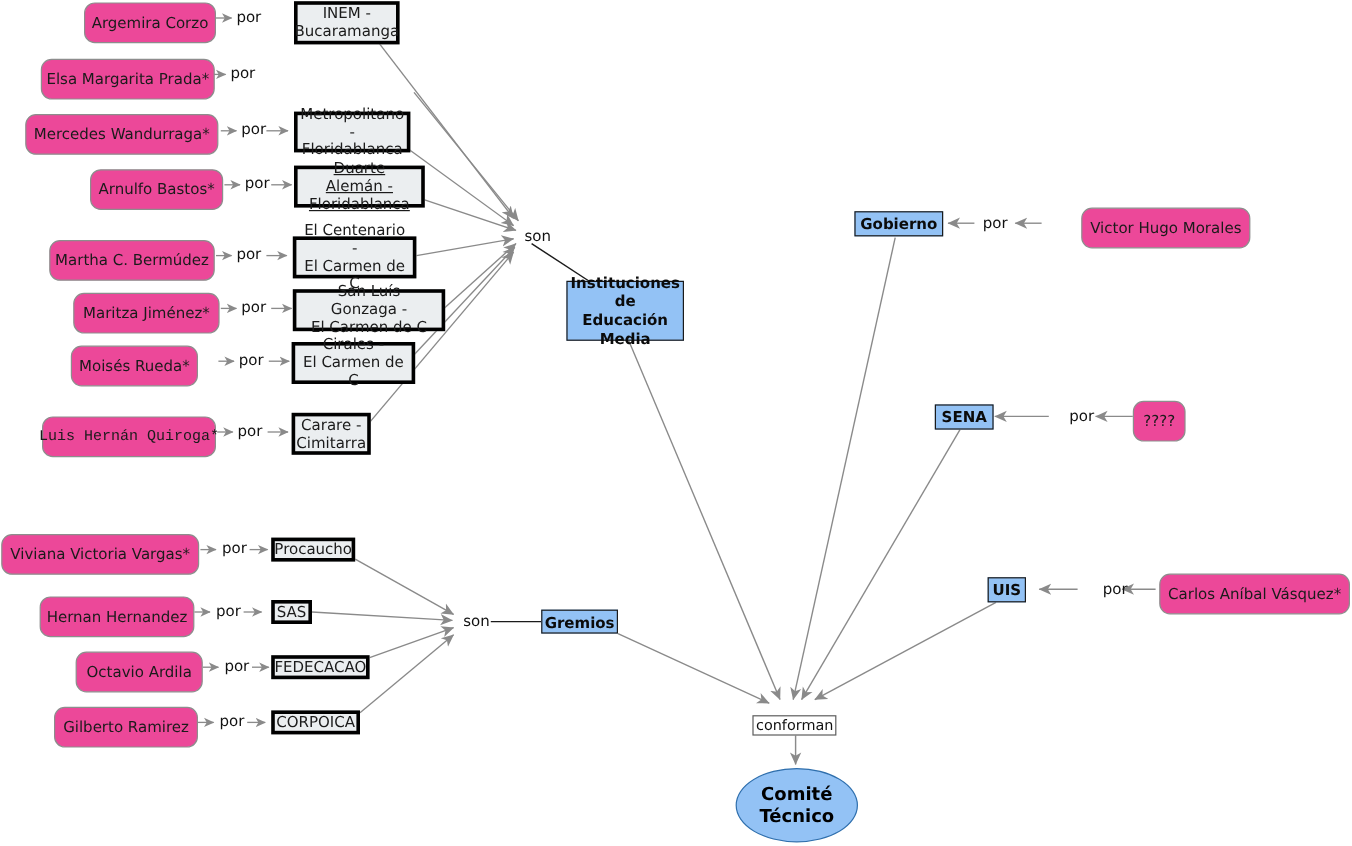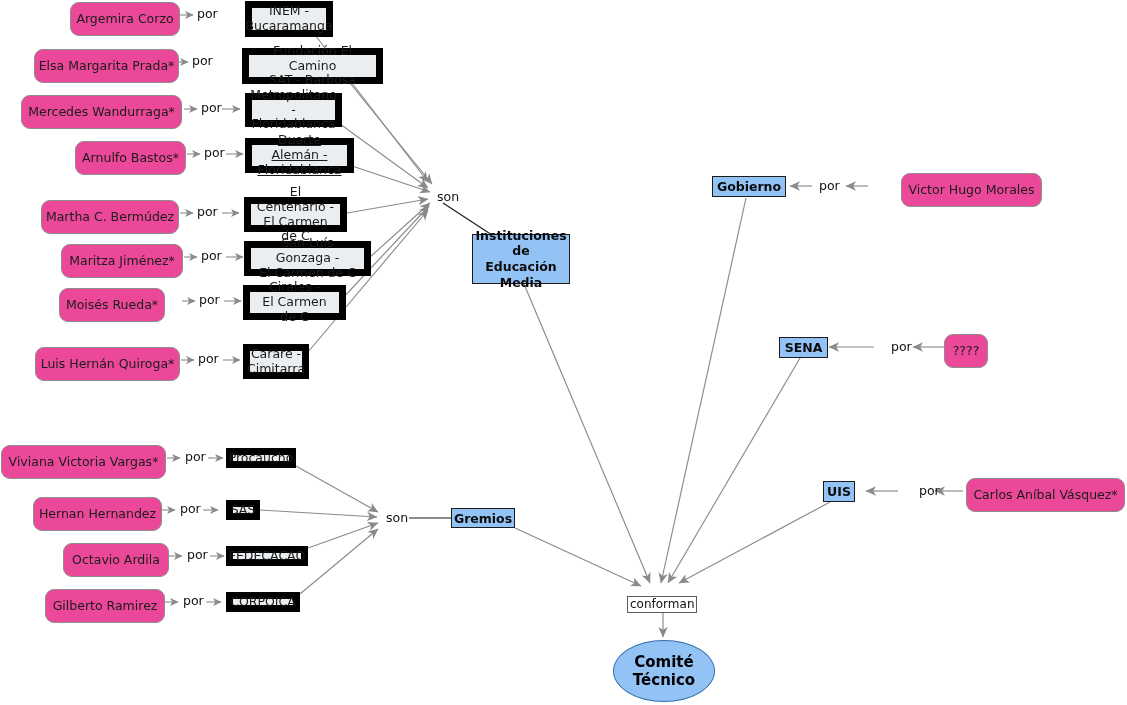--- a/index.html
+++ b/index.html
@@ -15,21 +15,21 @@
   .node{position:absolute;box-sizing:border-box;display:flex;align-items:center;justify-content:center;text-align:center;}
 
   
   .person{
     background:#ec4899;border:1px solid #8d8d8d;border-radius:9px;
     font-size:12.5px;color:#1b1b1b;line-height:1.15;padding:16px 9px;
     white-space:nowrap;
   }
   
   .inst{
-    background:#ebeef0;border:7px solid #000000;
+    background:#ebeef0;border:3px solid #000000;
     font-size:12.5px;color:#1b1b1b;line-height:1.18;padding:0 5px;
   }
   
   .blue{
     background:#93c2f5;border:1.5px solid #1b1b1b;
     font-weight:bold;font-size:12.5px;color:#0b0b0b;line-height:1.2;padding:0 5px;
   }
   .blue.big{font-size:12.5px;line-height:1.25;}
   
   .oval{
@@ -132,35 +132,33 @@
     </g>
   </svg>
 
   <div class="node person" style="left:70px;top:2px;width:110px;height:27px;">Argemira Corzo</div>
   <div class="node person" style="left:34px;top:49px;width:145px;height:27px;">Elsa Margarita Prada*</div>
   <div class="node person" style="left:21px;top:95px;width:161px;height:28px;">Mercedes Wandurraga*</div>
   <div class="node person" style="left:75px;top:141px;width:111px;height:27px;">Arnulfo Bastos*</div>
   <div class="node person" style="left:41px;top:200px;width:138px;height:27px;">Martha C. Bermúdez</div>
   <div class="node person" style="left:61px;top:244px;width:122px;height:27px;">Maritza Jiménez*</div>
   <div class="node person" style="left:59px;top:288px;width:106px;height:27px;">Moisés Rueda*</div>
-  <div class="node person" style="left:35px;top:347px;width:145px;height:27px;">Luis Hernán Quiroga*</div>
+  <div class="node person" style="left:35px;top:347px;width:145px;height:27px;font-family:Liberation Mono, monospace;">Luis Hernán Quiroga*</div>
 
   <div class="link-lbl" style="left:197px;top:8px;">por</div>
   <div class="link-lbl" style="left:192px;top:55px;">por</div>
   <div class="link-lbl" style="left:201px;top:102px;">por</div>
   <div class="link-lbl" style="left:204px;top:147px;">por</div>
   <div class="link-lbl" style="left:197px;top:206px;">por</div>
   <div class="link-lbl" style="left:201px;top:250px;">por</div>
   <div class="link-lbl" style="left:199px;top:294px;">por</div>
   <div class="link-lbl" style="left:198px;top:353px;">por</div>
 
   <div class="node inst" style="left:245px;top:1px;width:88px;height:36px;white-space:pre-line;">INEM -
 Bucaramanga</div>
-  <div class="node inst" style="left:242px;top:48px;width:141px;height:36px;white-space:pre-line;">Fundación El Camino
-SAT - Barbosa</div>
   <div class="node inst" style="left:245px;top:93px;width:97px;height:34px;white-space:pre-line;">Metropolitano -
 Floridablanca</div>
   <div class="node inst" style="left:245px;top:138px;width:109px;height:35px;white-space:pre-line;text-decoration:underline;">Duarte Alemán -
 Floridablanca</div>
   <div class="node inst" style="left:244px;top:197px;width:103px;height:35px;white-space:pre-line;">El Centenario -
 El Carmen de C</div>
   <div class="node inst" style="left:244px;top:241px;width:127px;height:35px;white-space:pre-line;">San Luís Gonzaga -
 El Carmen de C</div>
   <div class="node inst" style="left:243px;top:285px;width:103px;height:35px;white-space:pre-line;">Cirales -
 El Carmen de C</div>

